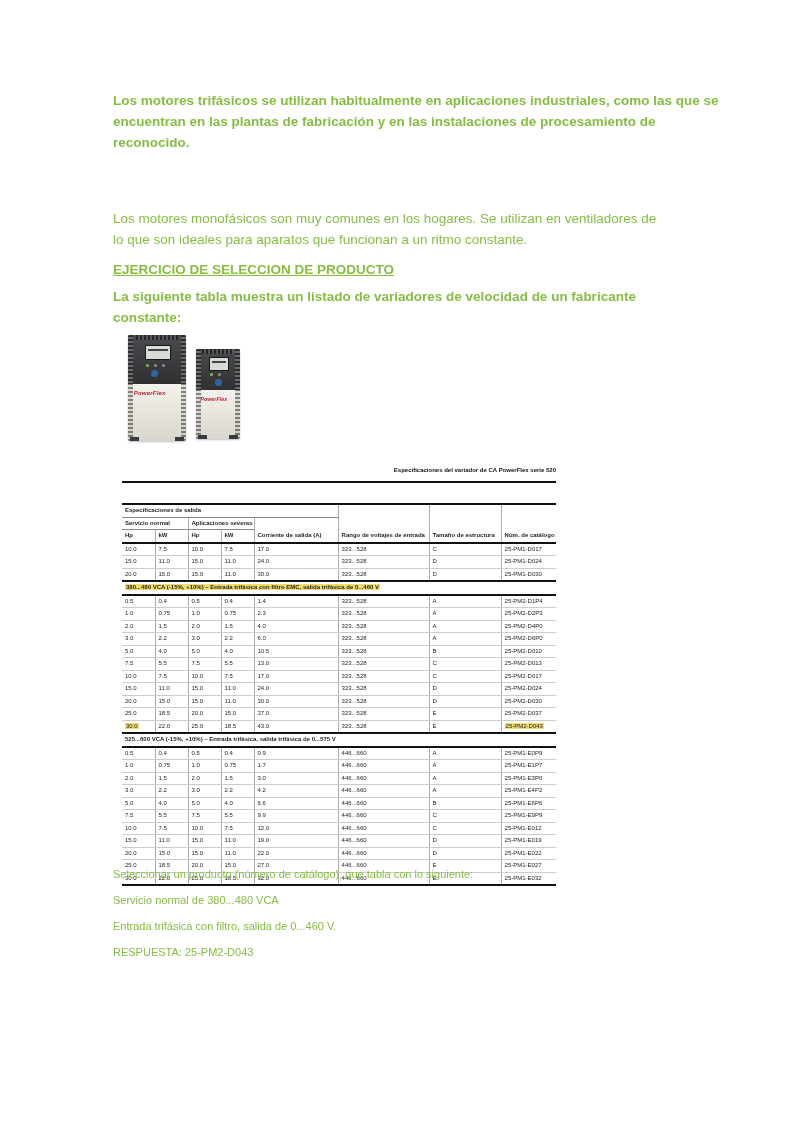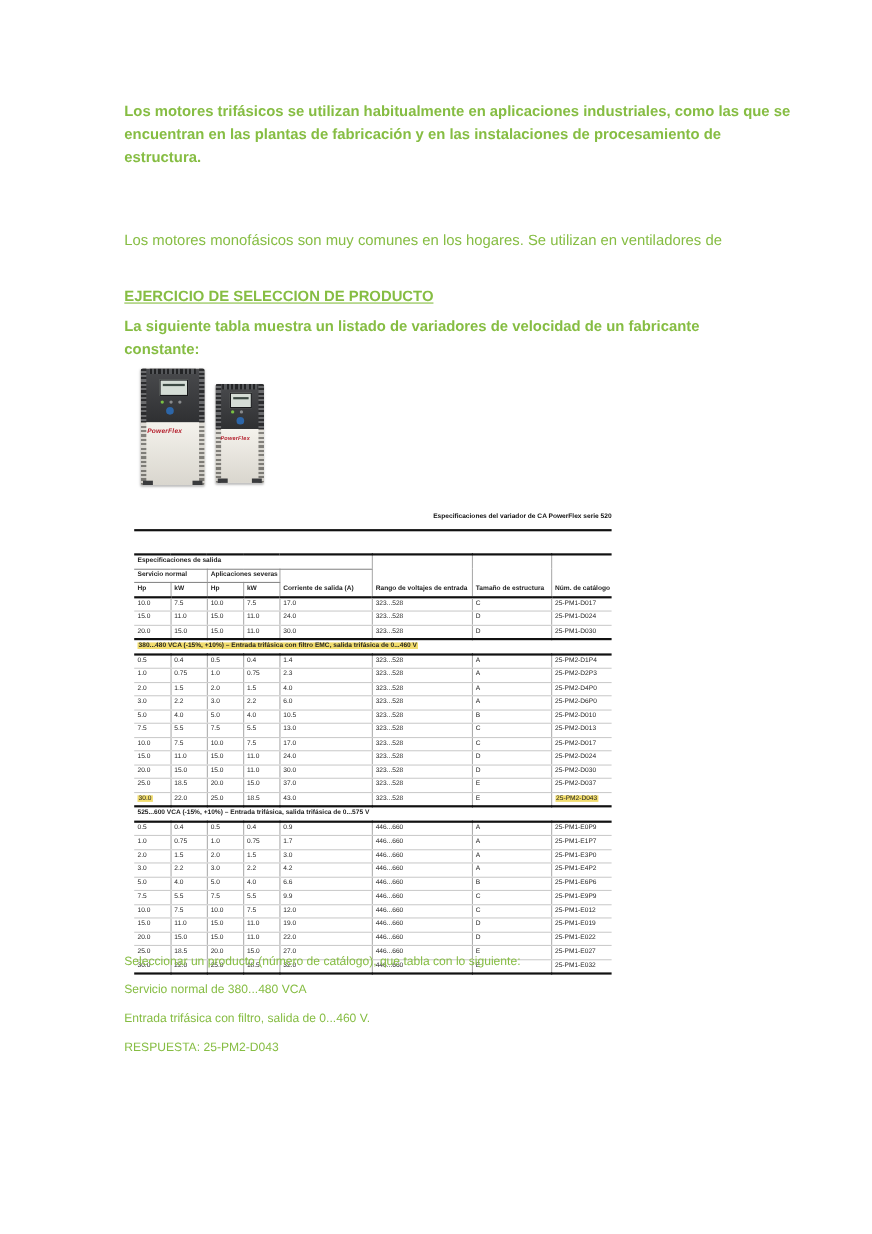--- a/index.html
+++ b/index.html
@@ -66,26 +66,27 @@
   .selection div { margin-bottom:14px; white-space:nowrap; }
 </style>
 </head>
 <body>
 
 <div class="page">
 
   <div class="gtext bold" style="top:90px">
     <div class="gline">Los motores trifásicos se utilizan habitualmente en aplicaciones industriales, como las que se</div>
     <div class="gline">encuentran en las plantas de fabricación y en las instalaciones de procesamiento de</div>
-    <div class="gline">estructura.</div>
+    <div class="gline">reconocido.</div>
   </div>
 
 
   <div class="gtext" style="top:208px">
     <div class="gline">Los motores monofásicos son muy comunes en los hogares. Se utilizan en ventiladores de</div>
+    <div class="gline">lo que son ideales para aparatos que funcionan a un ritmo constante.</div>
   </div>
 
   <div class="gtext bold underline" style="top:259px">EJERCICIO DE SELECCION DE PRODUCTO</div>
 
   <div class="gtext bold" style="top:286px">
     <div class="gline">La siguiente tabla muestra un listado de variadores de velocidad de un fabricante</div>
     <div class="gline">constante:</div>
   </div>
 
   <div class="product-image">

